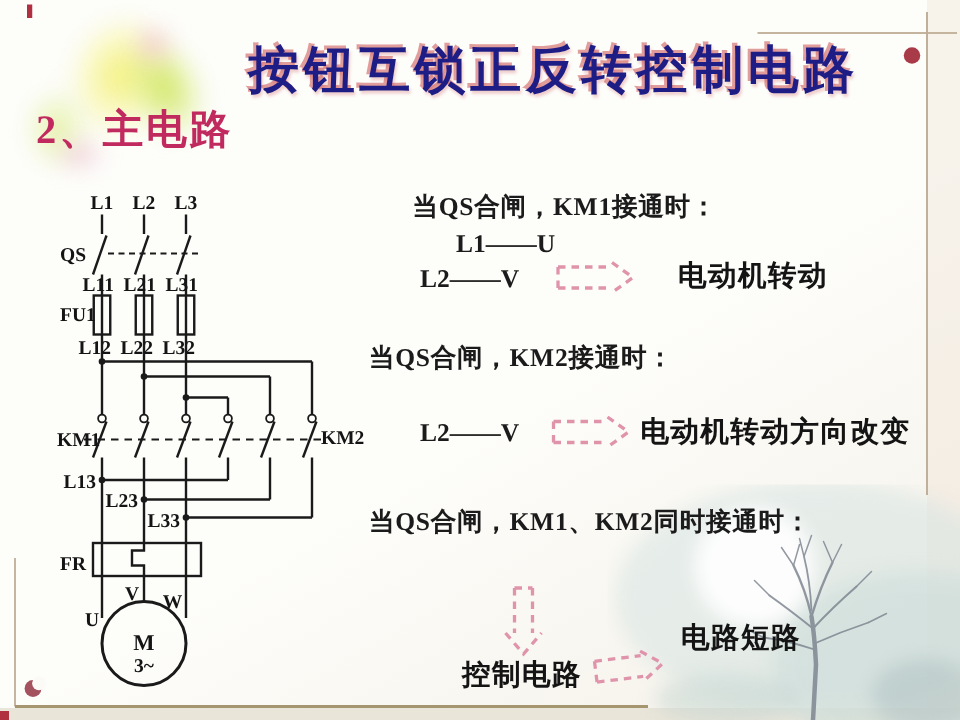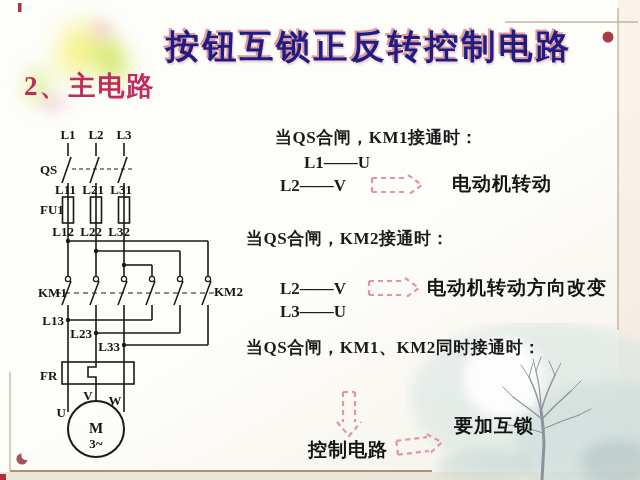--- a/index.html
+++ b/index.html
@@ -203,21 +203,20 @@
       <line x1="6" y1="4" x2="42" y2="4"></line>
         <line x1="6" y1="18" x2="42" y2="18"></line>
       <line x1="6" y1="4" x2="6" y2="18"></line>
         <polyline points="42,1 56,11 42,21"></polyline>
     </g>
   </svg>
   <div class="result" style="left:452px;top:171px;">电动机转动</div>
 
   <div class="hdr" style="left:246px;top:227px;">当QS合闸，KM2接通时：</div>
   <div class="mapline" style="top:279px;">L2——V</div>
-  <div class="mapline" style="top:302px;">L3——U</div>
   <svg class="arrow" style="left:363px;top:277px;" width="64" height="22" viewBox="0 0 64 22">
     <g stroke="#e094ab" stroke-width="2.2" fill="none" stroke-dasharray="5 4">
       <line x1="6" y1="4" x2="42" y2="4"></line>
         <line x1="6" y1="18" x2="42" y2="18"></line>
       <line x1="6" y1="4" x2="6" y2="18"></line>
         <polyline points="42,1 56,11 42,21"></polyline>
     </g>
   </svg>
   <div class="result" style="left:427px;top:275px;">电动机转动方向改变</div>
 
@@ -233,16 +232,16 @@
   <div class="result" style="left:308px;top:437px;">控制电路</div>
   <svg class="arrow" style="left:392px;top:434px;transform:rotate(-7deg);" width="56" height="22" viewBox="0 0 56 22">
     <g stroke="#e094ab" stroke-width="2.2" fill="none" stroke-dasharray="5 4">
       <line x1="5" y1="4" x2="36" y2="4"></line>
         <line x1="5" y1="18" x2="36" y2="18"></line>
       <line x1="5" y1="4" x2="5" y2="18"></line>
         <polyline points="36,1 50,11 36,21"></polyline>
     </g>
   </svg>
   <div class="result two-line" style="left:454px;top:413px;">
-    <div>要加互锁</div>
+    <div>电路短路</div>
   </div>
 
 </div>
 
 </body></html>

